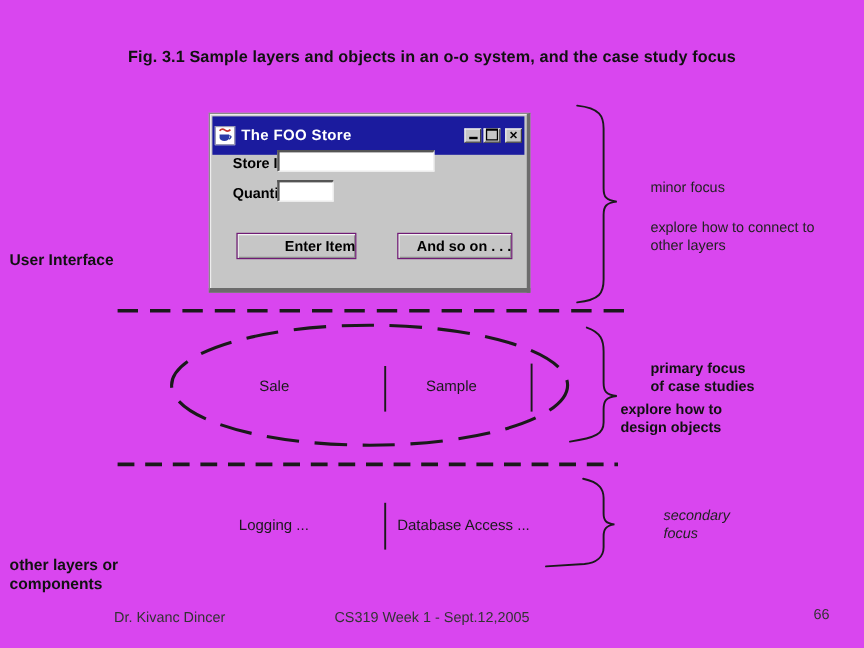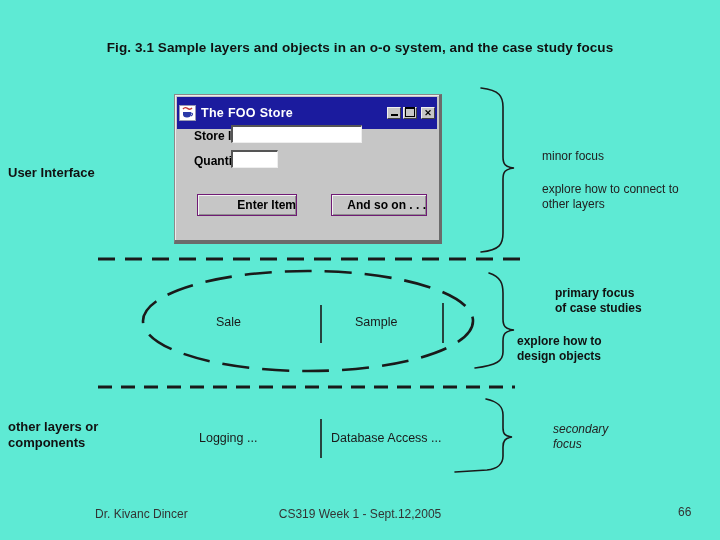--- a/index.html
+++ b/index.html
@@ -1,38 +1,38 @@
 <!DOCTYPE html>
 <html><head>
 <meta charset="utf-8">
 <style>
   html,body{margin:0;padding:0;background:#888;}
   #slide{
-    position:relative; width:720px; height:540px; background:#5eead4;
+    position:relative; width:720px; height:540px; background:#d946ef;
     font-family:"Liberation Sans", sans-serif; color:#111; overflow:hidden;
     margin:0 auto;
   }
   .abs{position:absolute;}
   .ml{white-space:pre-line;}
   
   #slide-title{
     left:0; top:40px; width:720px; text-align:center;
     font-size:13.5px; font-weight:bold; letter-spacing:0.1px;
   }
   
-  .layer-label{font-size:13px; font-weight:bold; line-height:16px;}
+  .layer-label{font-size:13px; font-weight:bold; line-height:16px;margin-top:44px;}
   #label-ui{left:8px; top:165px;}
   #label-logic{left:8px; top:312px;}
   #label-other{left:8px; top:419px;}
   
   .note{font-size:12px; line-height:15px; color:#222;}
   .note.bold{font-weight:bold; color:#111;}
   #note-minor{left:542px; top:149px;}
   #note-connect{left:542px; top:182px;}
-  #note-primary{left:542px; top:286px;margin-left:13px;}
+  #note-primary{left:542px; top:300px;}
   #note-design{left:517px; top:334px;}
   #note-secondary{left:553px; top:422px;font-style:italic;}
   
   .obj{font-size:12.5px; color:#1a1a1a;}
   #obj-sale{left:216px; top:315px;}
   #obj-payment{left:355px; top:315px;}
   #obj-logging{left:199px; top:431px;}
   #obj-database{left:331px; top:431px;}
   
   .footer{font-size:12px; color:#333;}

